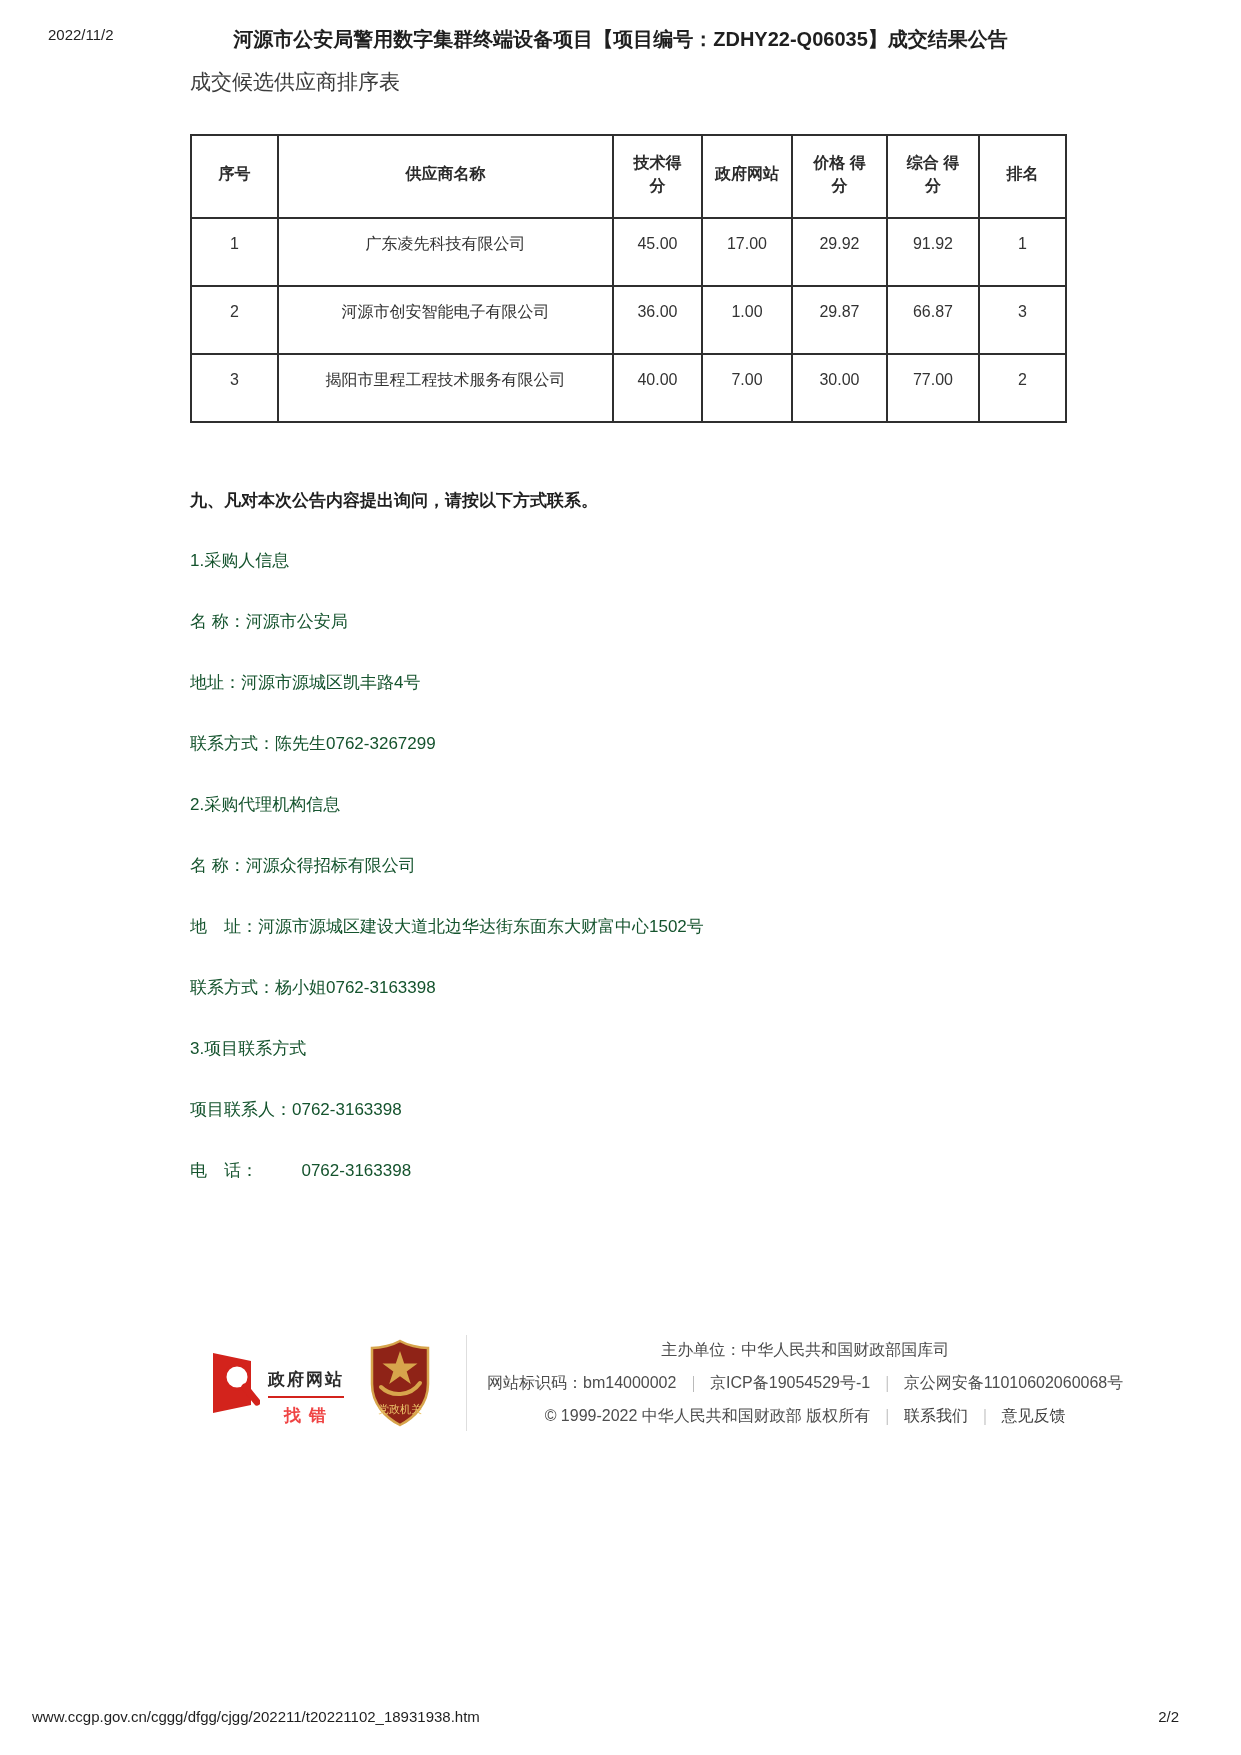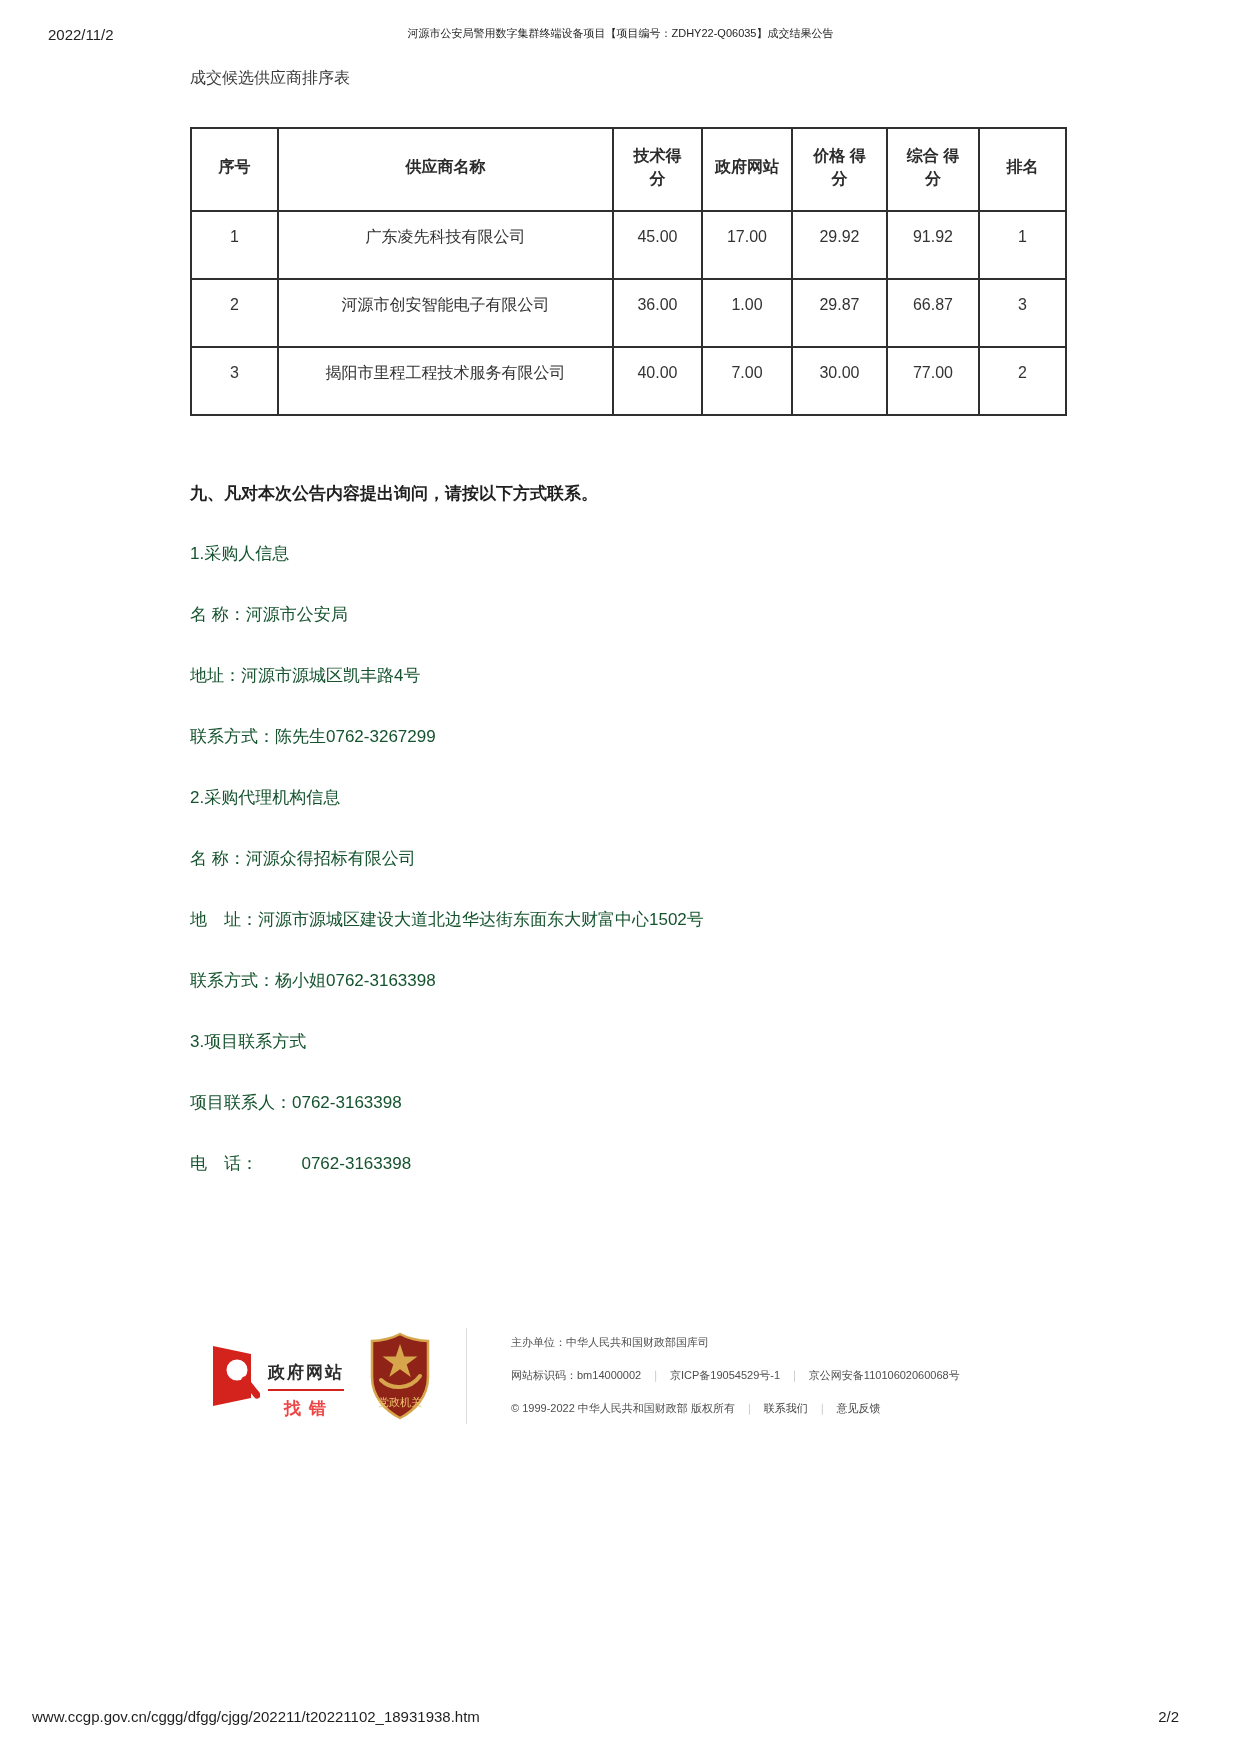--- a/index.html
+++ b/index.html
@@ -5,27 +5,27 @@
   * { margin:0; padding:0; box-sizing:border-box; }
   html,body { background:#ffffff; }
   body {
     width:1241px; height:1755px; position:relative; overflow:hidden;
     font-family:"Liberation Sans","DejaVu Sans",sans-serif;
     color:#3d3d3d;
   }
   
   .print-header { position:relative; height:50px; padding-top:26px; }
   .print-date { position:absolute; left:48px; top:26px; font-size:15px; color:#1f1f1f; }
-  .print-title { display:block; text-align:center; font-size:11px; font-weight:normal; color:#1f1f1f; }
+  .print-title { display:block; text-align:center; font-size:20px; font-weight:bold; color:#1f1f1f; }
 
   
   .caption {
     margin:18px 0 0 190px;
     font-family:Liberation Mono, monospace;
-    font-size:16px; color:#3a3a3a;
+    font-size:21px; color:#3a3a3a;
   }
 
   
   table.score { border-collapse:collapse; table-layout:fixed; margin:38px 0 0 190px; }
   table.score th, table.score td {
     border:2px solid #2f2f2f; text-align:center; overflow:hidden;
   }
   table.score th {
     height:83px; font-size:16px; font-weight:bold; color:#2b2b2b;
     white-space:pre-line; line-height:23px; vertical-align:middle; padding:0 6px 6px 6px;
@@ -47,21 +47,21 @@
 
   
   .site-footer { display:flex; align-items:center; margin:150px 0 0 212px; }
   .badge-error { display:flex; align-items:center; cursor:pointer; }
   .badge-error .txt { margin-left:8px;margin-top:29px; }
   .badge-error .t1 { font-size:17px; font-weight:bold; color:#2b2b2b; letter-spacing:2px; }
   .badge-error .rule { height:2px; background:#d3231c; margin:5px 0 6px 0; }
   .badge-error .t2 { font-size:17px; font-weight:bold; color:#ef4444; letter-spacing:8px; padding-left:16px; }
   .badge-shield { margin-left:24px; cursor:pointer; line-height:0; }
   .v-divider { width:1px; height:96px; background:#dedede; margin-left:34px; }
-  .footer-text { margin-left:44px; font-size:11px; color:#4d4d4d; line-height:33px; }
+  .footer-text { margin-left:20px; font-size:16px; color:#4d4d4d; line-height:33px;text-align:center; }
   .footer-text .sep { color:#b9b9b9; margin:0 9px; }
   .footer-text a.flink { color:#404040; text-decoration:none; cursor:pointer; }
 
   
   .print-url { position:absolute; left:32px; bottom:30px; font-size:15px; color:#1f1f1f; }
   .print-page-num { position:absolute; right:62px; bottom:30px; font-size:15px; color:#1f1f1f; }
 </style>
 </head>
 <body>
 

